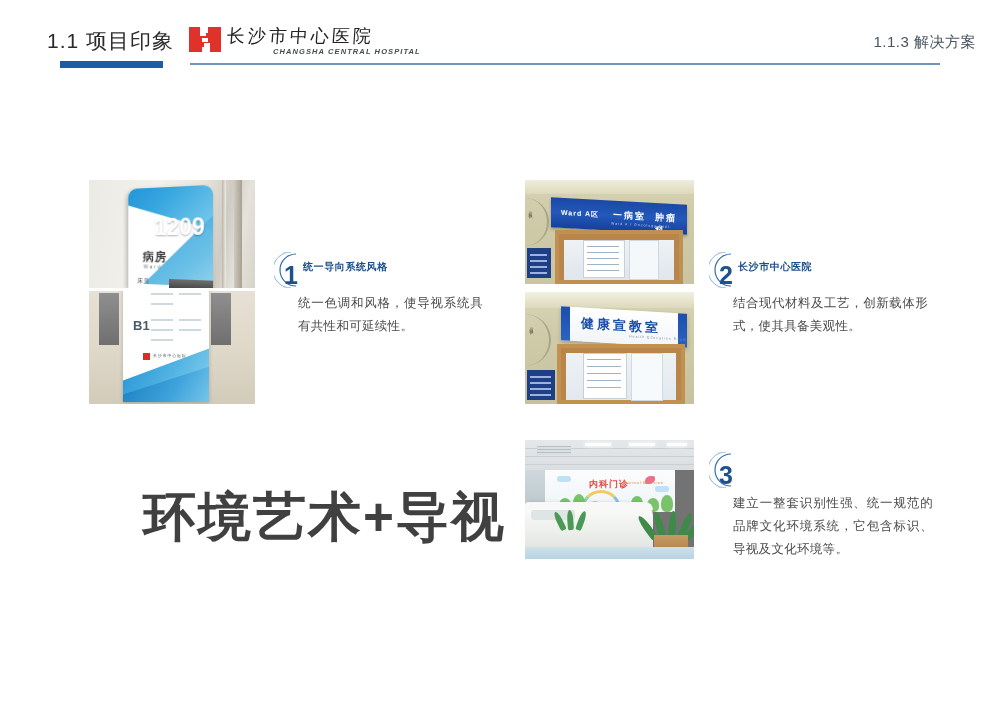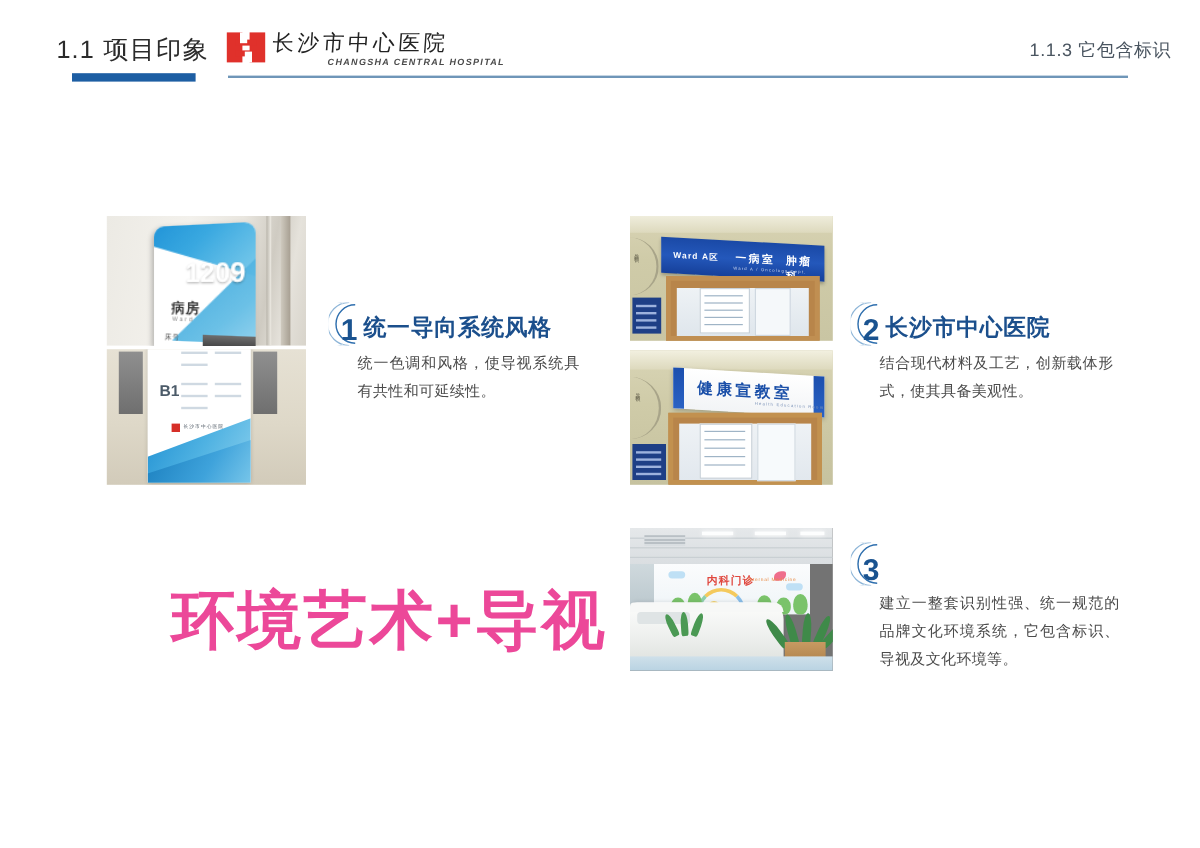--- a/index.html
+++ b/index.html
@@ -127,21 +127,21 @@
     margin-left: 45px;
   }
 
   
   #headline {
     position: absolute;
     left: 143px;
     top: 482px;
     font-size: 53px;
     font-weight: bold;
-    color: #ec4899;
+    color: #404040;
     letter-spacing: 2px;
     white-space: nowrap;
     font-family: "Liberation Sans", "DejaVu Sans", sans-serif;
   }
 
   
   .photo {
     position: absolute;
     overflow: hidden;
     background: #dddddd;
@@ -507,21 +507,21 @@
     font-size: 25px;
     font-weight: bold;
     color: #1a5390;
     line-height: 30px;
     font-family: "Liberation Sans", "DejaVu Sans", sans-serif;
   }
   .item-title {
     position: absolute;
     left: 29px;
     top: 2px;
-    font-size: 19px;
+    font-size: 10px;
     font-weight: bold;
     color: #1b4f8c;
     letter-spacing: .6px;
     white-space: nowrap;
   }
   .item-body {
     position: absolute;
     top: 34px;
     font-size: 12.5px;
     line-height: 23px;
@@ -542,21 +542,21 @@
 </head>
 <body>
 
 <div id="header">
 
   <div id="header-section-title">1.1 项目印象</div>
 
   <div id="header-rule-thick"></div>
   <div id="header-rule-thin"></div>
 
-  <div id="header-subsection-title">1.1.3 它包含标识</div>
+  <div id="header-subsection-title">1.1.3 解决方案</div>
 
   <div id="logo-lockup">
     <div id="logo-mark">
       <div class="lm-a"></div>
       <div class="lm-b"></div>
       <div class="lm-c"></div>
       <div class="lm-d"></div>
       <div class="lm-n1"></div>
       <div class="lm-n2"></div>
     </div>

